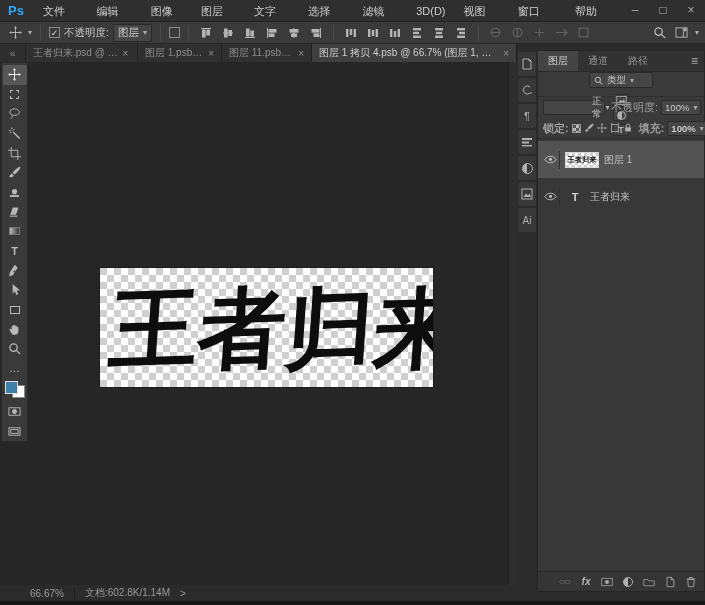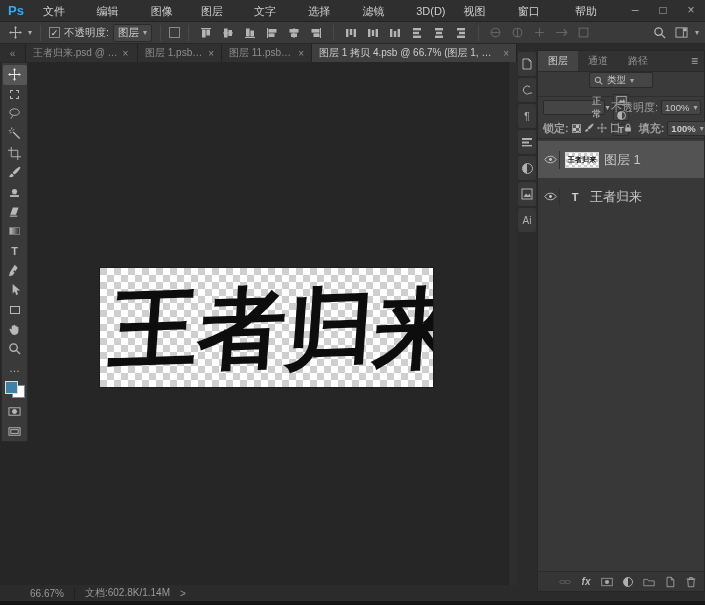--- a/index.html
+++ b/index.html
@@ -112,21 +112,21 @@
   .eyebox { width:18px; height:18px; display:flex; align-items:center; justify-content:center;
             border-right:1px solid #2f2f2f; color:#cfcfcf; }
   .eyebox svg { width:13px; height:9px; }
   .thumb { width:34px; height:16px; border:1px solid #d8d8d8;
            background:repeating-conic-gradient(#fff 0% 25%, #ccc 0% 50%); background-size:6px 6px;
            display:flex; align-items:center; justify-content:center; overflow:hidden; }
   .thumb span { font-family:"DejaVu Serif",serif; font-size:8px; font-weight:bold; color:#111;
                 white-space:nowrap; transform:scale(.9); }
   .tbadge { width:20px; height:16px; display:flex; align-items:center; justify-content:center;
             font-weight:bold; color:#cfcfcf; font-size:11px; }
-  .lname { font-size:13px; }
+  .lname { font-size:10px; }
 
   .pfooter { height:20px; background:#353535; border-top:1px solid #2a2a2a; display:flex;
              align-items:center; justify-content:flex-end; gap:7px; padding:0 6px; color:#a8a8a8; }
   .pfooter .fi { display:inline-flex; align-items:center; justify-content:center; width:14px; height:14px; }
   .pfooter svg { width:12px; height:12px; }
   .fi.dim { opacity:.4; }
   .fxtxt { font-size:10px; font-style:italic; font-weight:bold; color:#b5b5b5; }
 
   
   .statusbar { position:absolute; left:0; bottom:4px; width:517px; height:16px; background:#2b2b2b;

